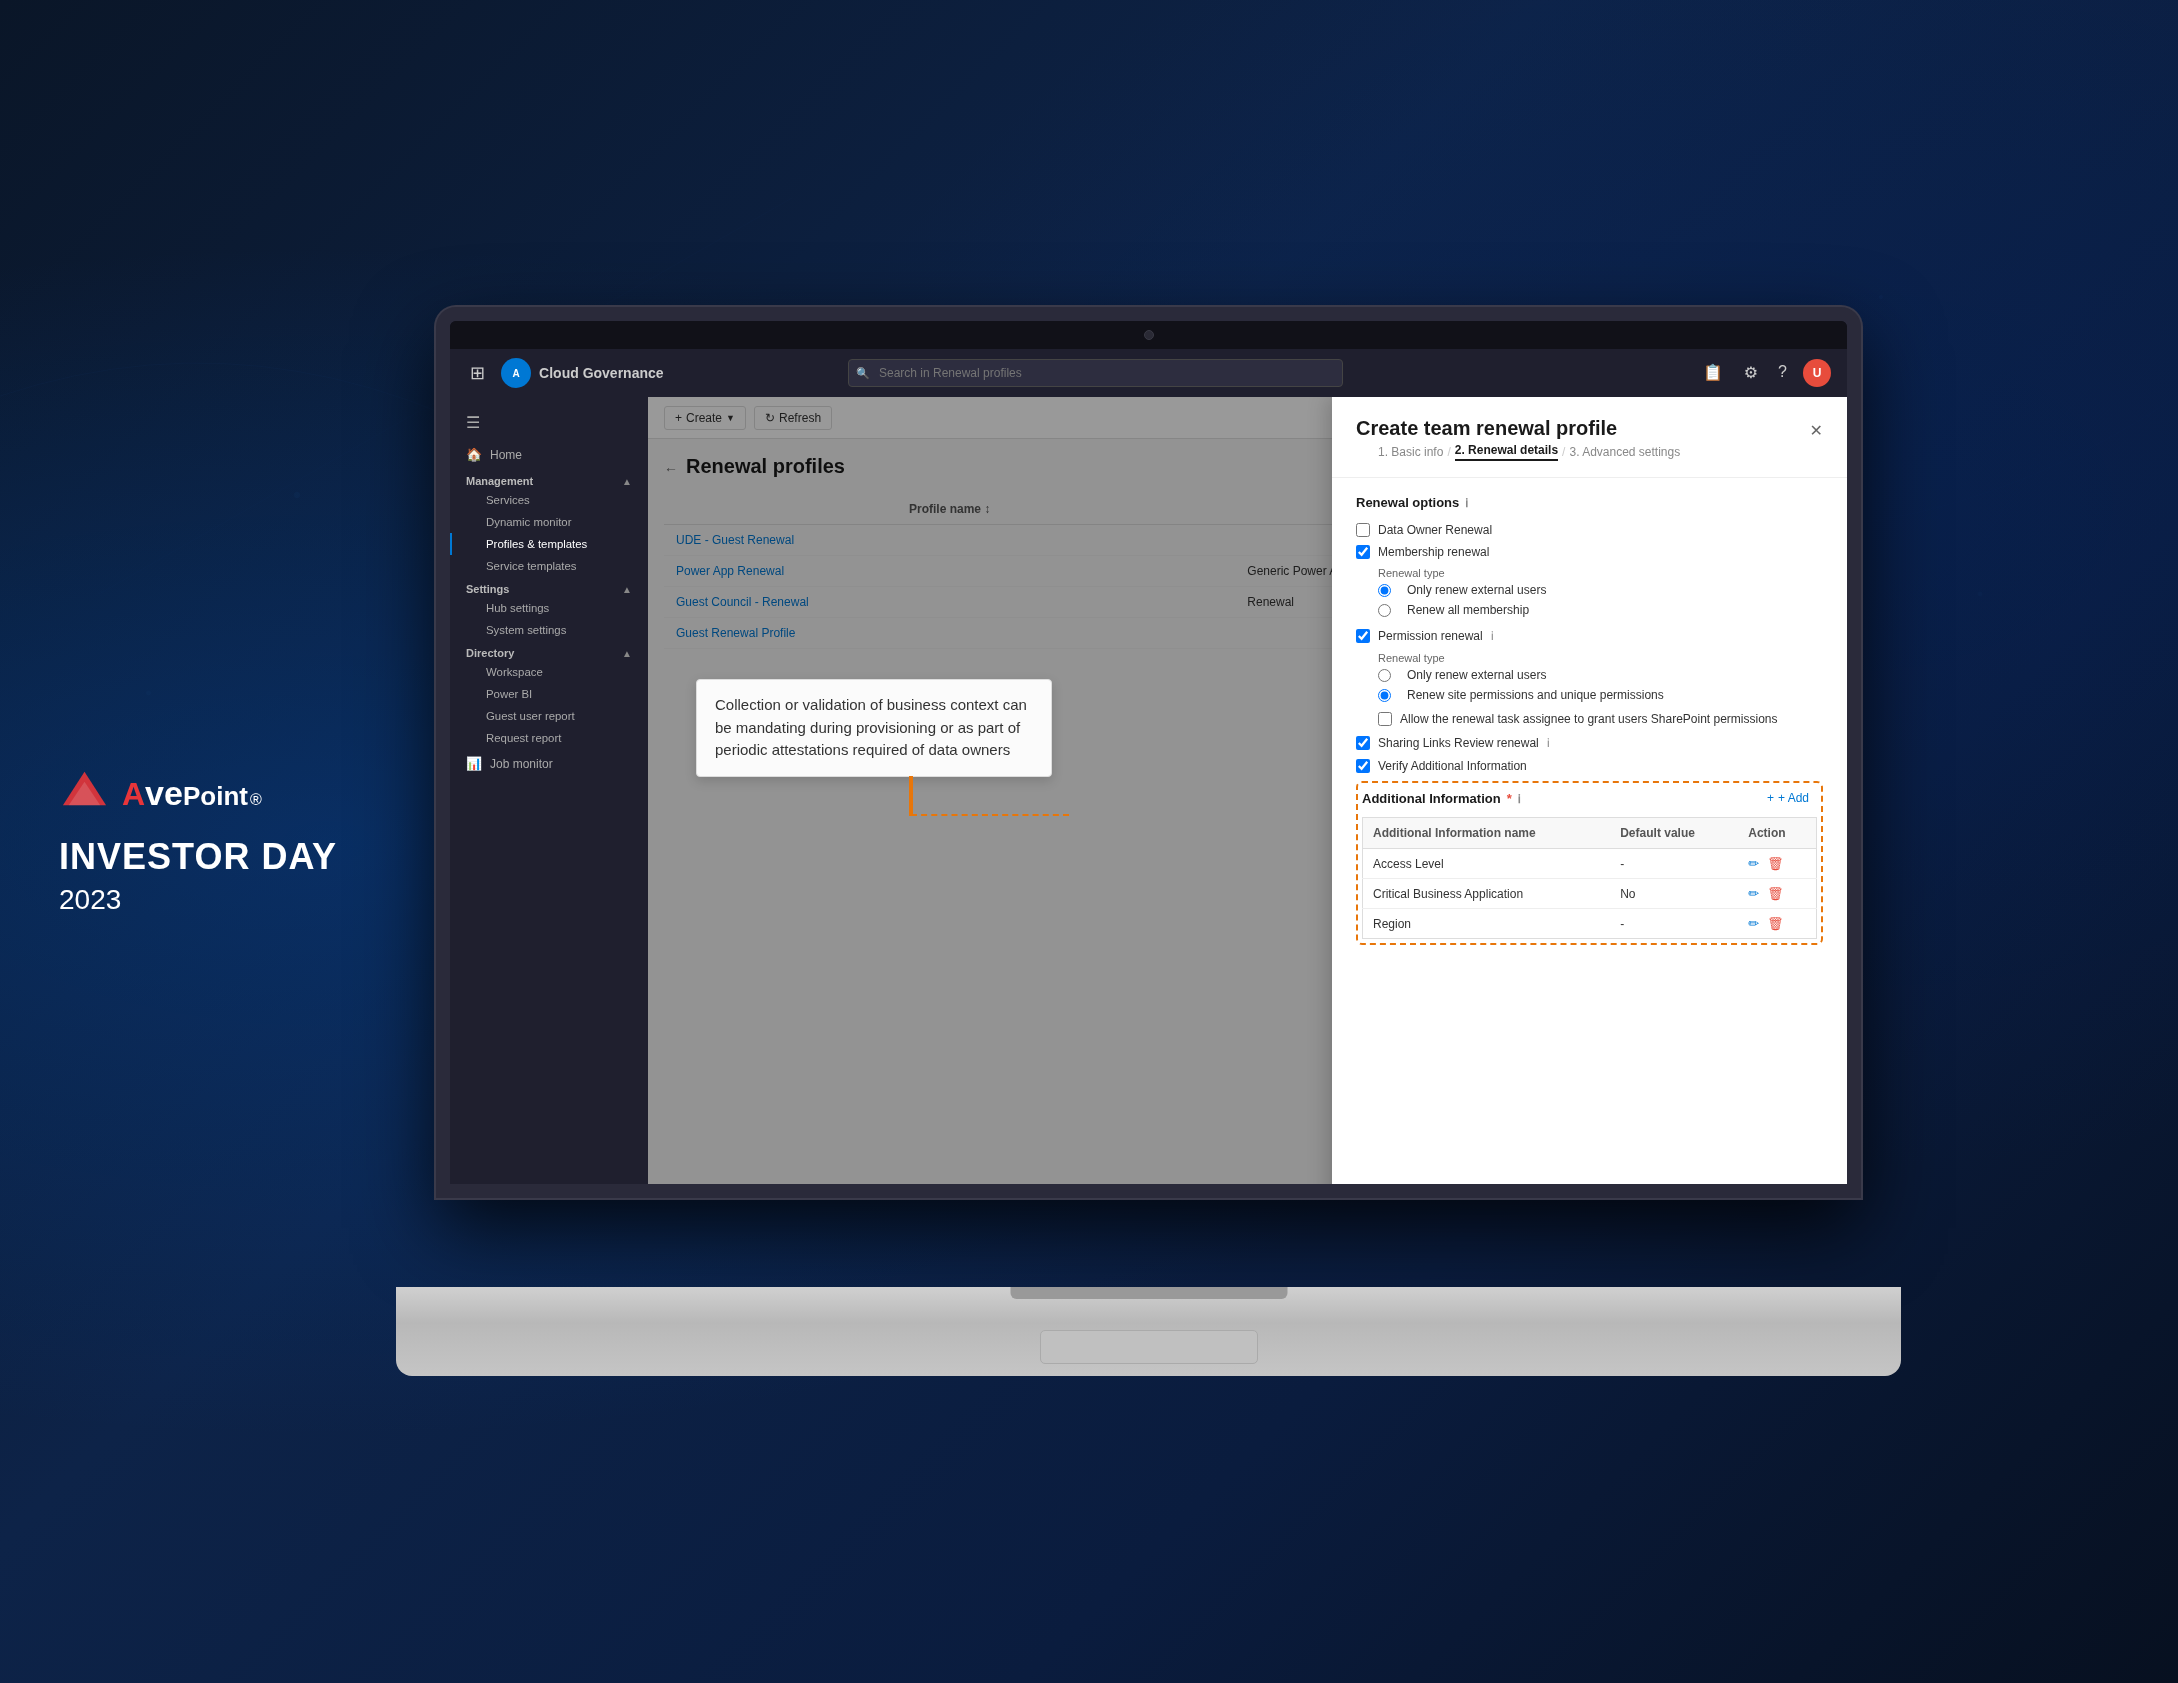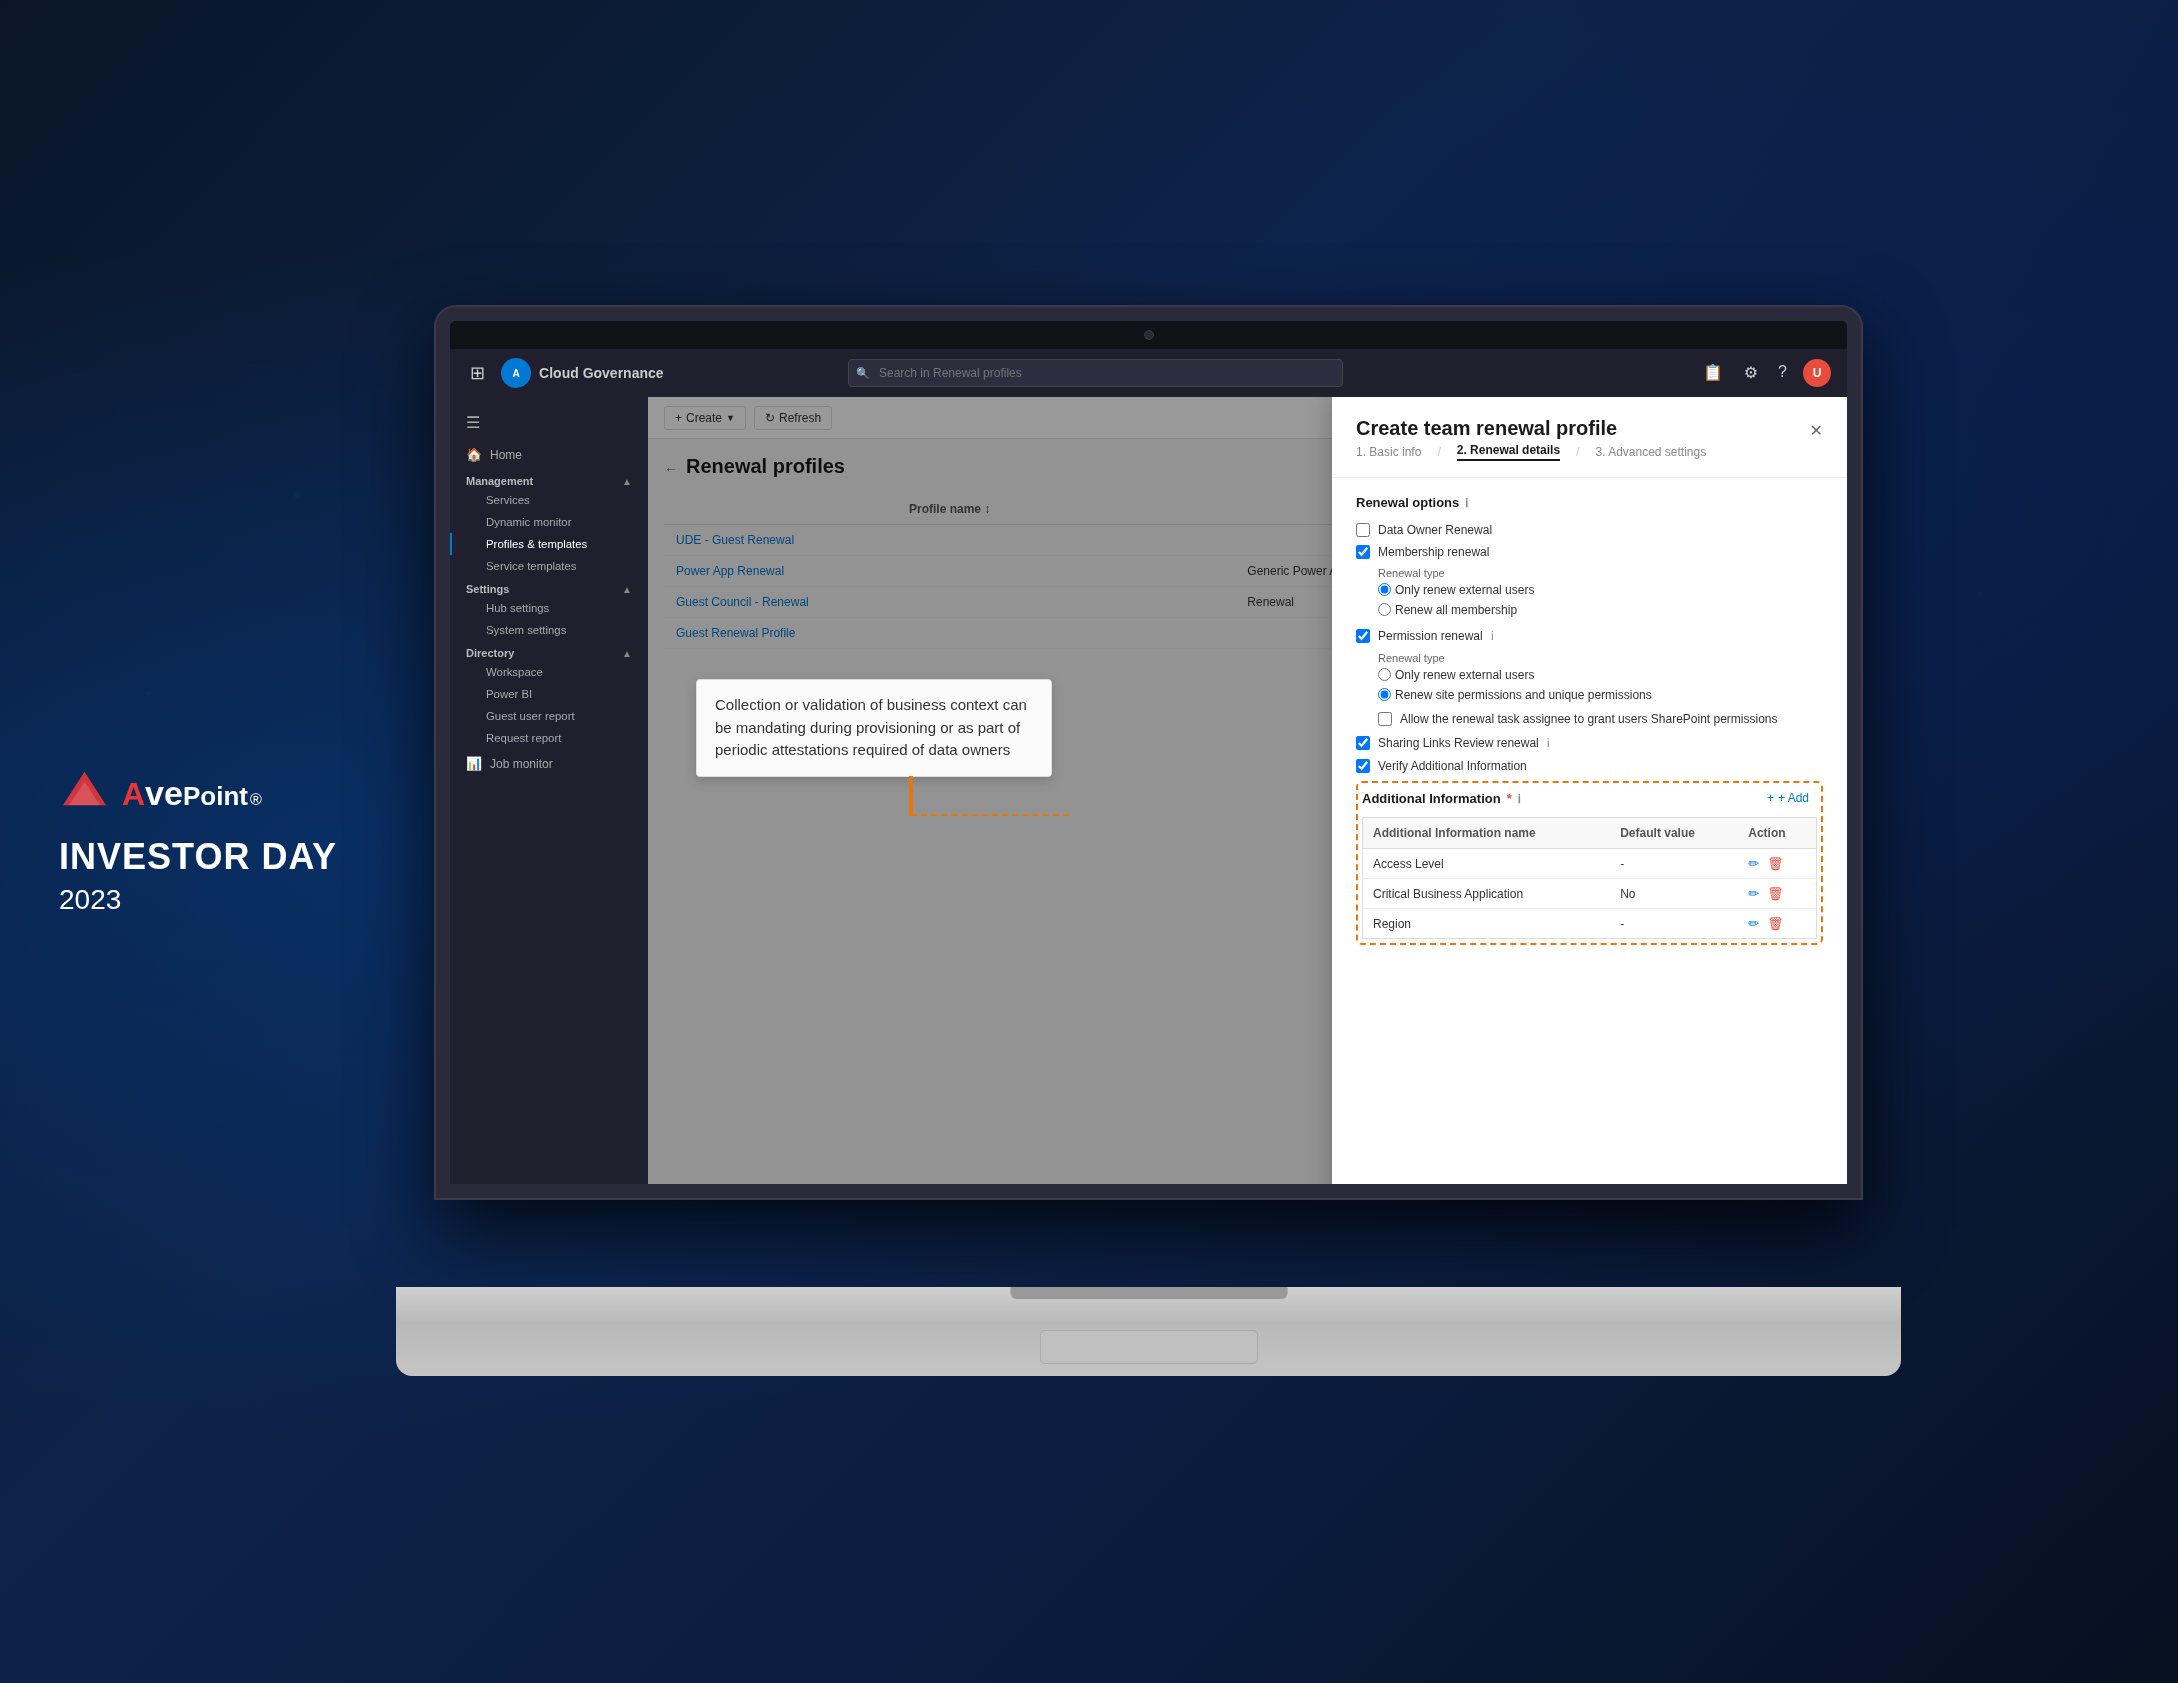--- a/index.html
+++ b/index.html
@@ -410,23 +410,24 @@
 
     .modal-title {
       font-size: 20px;
       font-weight: 600;
       color: #1a1a1a;
       margin-bottom: 3px;
     }
 
     .modal-steps {
       display: flex;
-      gap: 16px;
+      gap: 4px;
       align-items: center;
       padding-bottom: 16px;
+      margin-left: 22px;
     }
 
     .modal-step {
       font-size: 12px;
       color: #888;
       cursor: pointer;
     }
 
     .modal-step.active {
       color: #1a1a1a;
@@ -480,22 +481,22 @@
       color: #333;
     }
 
     .radio-group {
       margin-left: 22px;
       margin-bottom: 10px;
     }
 
     .radio-row {
       display: flex;
-      align-items: flex-start;
-      gap: 4px;
+      align-items: flex-end;
+      gap: 16px;
       margin-bottom: 6px;
     }
 
     .radio-row input[type="radio"] {
       width: 13px;
       height: 13px;
       cursor: pointer;
     }
 
     .radio-label {

